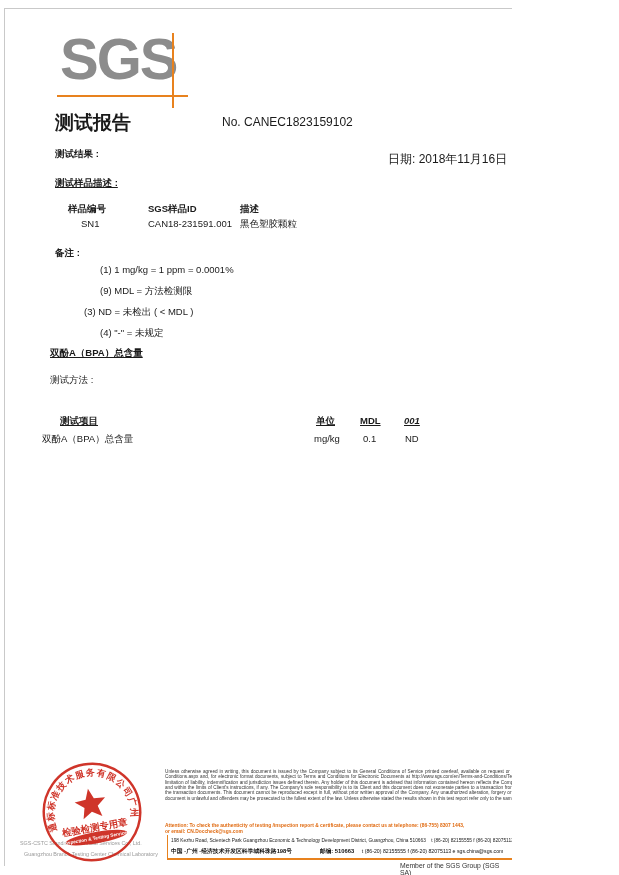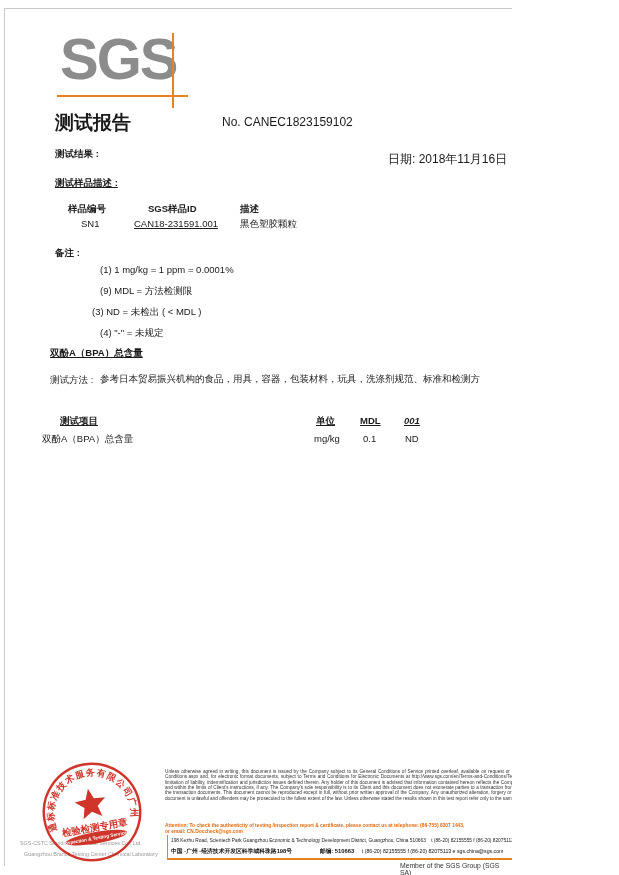--- a/index.html
+++ b/index.html
@@ -55,33 +55,32 @@
 
   <div class="abs label bold" style="left:55px;top:148px;">测试结果 :</div>
 
   <div class="abs label bold ul" style="left:55px;top:177px;">测试样品描述 :</div>
 
   <div>
     <div class="abs label bold" style="left:68px;top:203px;">样品编号</div>
     <div class="abs label bold" style="left:148px;top:203px;">SGS样品ID</div>
     <div class="abs label bold" style="left:240px;top:203px;">描述</div>
     <div class="abs label" style="left:81px;top:218px;">SN1</div>
-    <div class="abs label" style="left:134px;top:218px;text-decoration:underline;">CAN18-231591.001</div>
+    <div class="abs label" style="left:148px;top:218px;">CAN18-231591.001</div>
     <div class="abs label" style="left:240px;top:218px;">黑色塑胶颗粒</div>
   </div>
 
   <div class="abs label bold" style="left:55px;top:247px;">备注 :</div>
   <div class="abs label" style="left:100px;top:264px;">(1) 1 mg/kg = 1 ppm = 0.0001%</div>
   <div class="abs label" style="left:100px;top:285px;">(9) MDL = 方法检测限</div>
-  <div class="abs label" style="left:92px;top:306px;">(3) ND = 未检出 ( &lt; MDL )</div>
+  <div class="abs label" style="left:84px;top:306px;">(3) ND = 未检出 ( &lt; MDL )</div>
   <div class="abs label" style="left:100px;top:327px;">(4) "-" = 未规定</div>
 
   <div class="abs label bold ul" style="left:50px;top:347px;">双酚A（BPA）总含量</div>
   <div class="abs label" style="left:50px;top:374px;">测试方法 :</div>
-  <div class="abs body-text" style="left:100px;top:373px;width:500px;">参考日本贸易振兴机构的食品，用具，容器，包装材料，玩具，洗涤剂规范、标准和检测方</div>
 
   <div>
     <div class="abs small-col bold ul" style="left:60px;top:415px;">测试项目</div>
     <div class="abs small-col bold ul" style="left:316px;top:415px;">单位</div>
     <div class="abs small-col bold ul" style="left:360px;top:415px;">MDL</div>
     <div class="abs small-col bold ul italic" style="left:404px;top:415px;">001</div>
     <div class="abs small-col" style="left:42px;top:433px;">双酚A（BPA）总含量</div>
     <div class="abs small-col" style="left:314px;top:433px;">mg/kg</div>
     <div class="abs small-col" style="left:363px;top:433px;">0.1</div>
     <div class="abs small-col" style="left:405px;top:433px;">ND</div>

